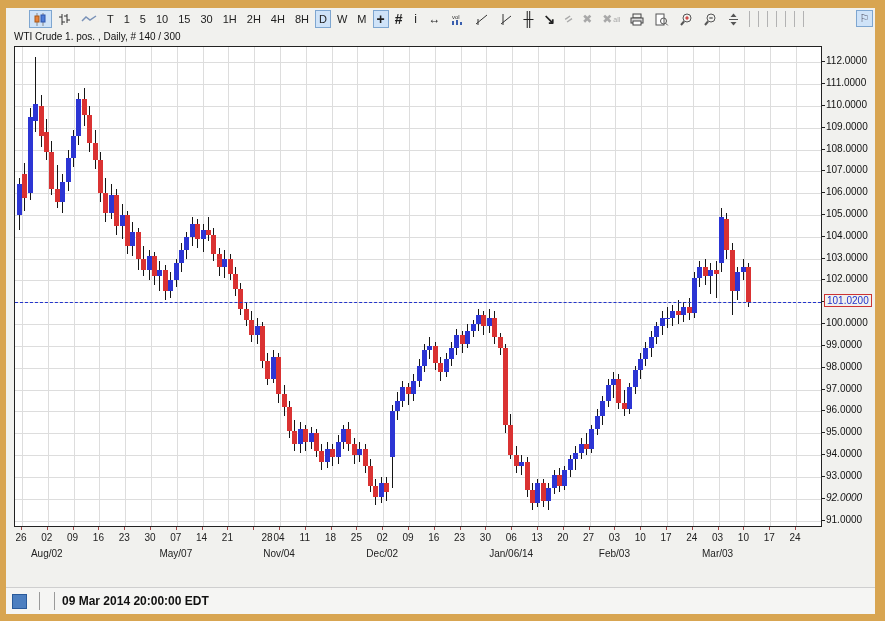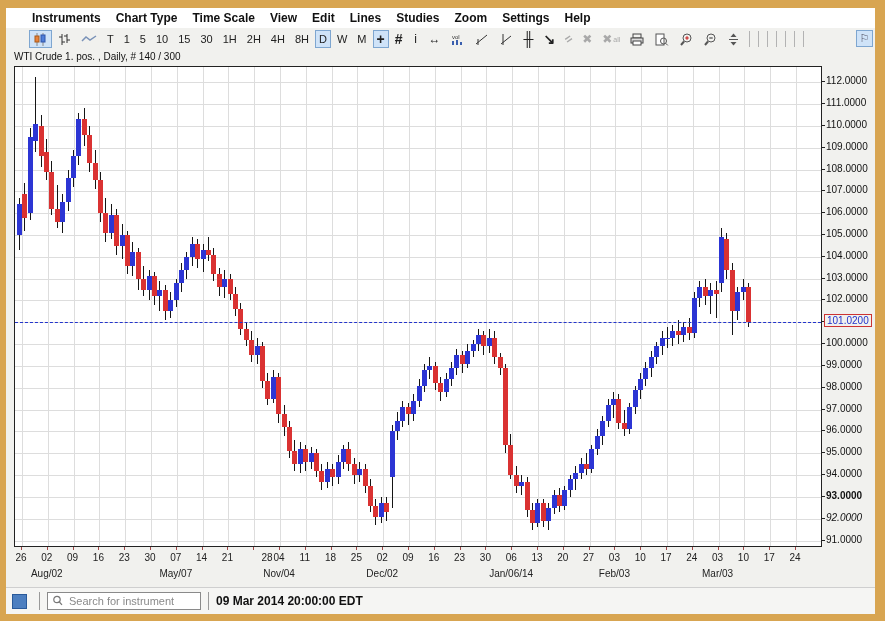--- a/index.html
+++ b/index.html
@@ -45,32 +45,20 @@
   .search-box input{border:none;outline:none;font-size:11px;width:118px;color:#333;background:transparent;font-family:"Liberation Sans",sans-serif;}
   .search-box input::placeholder{color:#8a8a8a;}
   .timestamp{font-weight:bold;font-size:12px;color:#111;}
 </style>
 </head>
 <body>
 
 <div class="frame">
   <div class="inner">
 
-    <div class="menubar" id="menubar">
-        <span class="menu-item">Instruments</span>
-        <span class="menu-item">Chart Type</span>
-        <span class="menu-item">Time Scale</span>
-        <span class="menu-item">View</span>
-        <span class="menu-item">Edit</span>
-        <span class="menu-item">Lines</span>
-        <span class="menu-item">Studies</span>
-        <span class="menu-item">Zoom</span>
-        <span class="menu-item">Settings</span>
-        <span class="menu-item">Help</span>
-      </div>
 
     <div class="toolbar" id="toolbar">
       <div class="tbtn selected">
           <svg width="15" height="13" viewBox="0 0 15 13">
             <line x1="4" y1="0" x2="4" y2="13" stroke="#888"></line>
             <rect x="2" y="3" width="4" height="6" fill="#e8823a" stroke="#a85a1a"></rect>
             <line x1="10" y1="0" x2="10" y2="13" stroke="#888"></line>
             <rect x="8" y="2" width="4" height="7" fill="#4f7fd9" stroke="#2f55a9"></rect>
           </svg>
         </div>
@@ -529,21 +517,21 @@
           <div class="body" style="left: 726px; top: 220.405px; height: 4.36446px; background: rgb(44, 53, 212);"></div>
           <div class="wick" style="left: 733px; top: 216.041px; height: 43.6446px;"></div>
           <div class="body" style="left: 731px; top: 220.405px; height: 34.4793px; background: rgb(218, 50, 50);"></div>
           <div class="dashline" style="top: 254.885px; border-top-color: rgb(35, 52, 204);"></div>
         </div>
     <div class="price-tick" style="left: 815px; top: 476.544px;"></div>
         <div class="price-label" style="left: 820px; top: 470.544px;">91.0000</div>
         <div class="price-tick" style="left: 815px; top: 454.722px;"></div>
         <div class="price-label" style="left: 820px; top: 448.722px; font-style: italic;">92.0000</div>
         <div class="price-tick" style="left: 815px; top: 432.9px;"></div>
-        <div class="price-label" style="left: 820px; top: 426.9px; font-weight: bold;">93.0000</div>
+        <div class="price-label" style="left: 820px; top: 426.9px;">93.0000</div>
         <div class="price-tick" style="left: 815px; top: 411.077px;"></div>
         <div class="price-label" style="left: 820px; top: 405.077px;">94.0000</div>
         <div class="price-tick" style="left: 815px; top: 389.255px;"></div>
         <div class="price-label" style="left: 820px; top: 383.255px;">95.0000</div>
         <div class="price-tick" style="left: 815px; top: 367.433px;"></div>
         <div class="price-label" style="left: 820px; top: 361.433px;">96.0000</div>
         <div class="price-tick" style="left: 815px; top: 345.61px;"></div>
         <div class="price-label" style="left: 820px; top: 339.61px;">97.0000</div>
         <div class="price-tick" style="left: 815px; top: 323.788px;"></div>
         <div class="price-label" style="left: 820px; top: 317.788px;">98.0000</div>
@@ -642,25 +630,18 @@
         <div class="month-label" style="left: 376.2px; top: 505px;">Dec/02</div>
         <div class="month-label" style="left: 505.2px; top: 505px;">Jan/06/14</div>
         <div class="month-label" style="left: 608.4px; top: 505px;">Feb/03</div>
         <div class="month-label" style="left: 711.6px; top: 505px;">Mar/03</div>
         <div class="last-price" style="left: 818px; top: 250.885px; color: rgb(34, 51, 204); border-color: rgb(204, 51, 51);">101.0200</div>
       </div>
 
     <div class="statusbar">
       <div class="link-square"></div>
       <div class="sb-sep"></div>
-      <div class="search-box">
-        <svg width="12" height="12" viewBox="0 0 12 12">
-            <circle cx="5" cy="4.5" r="3.2" fill="none" stroke="#777" stroke-width="1.2"></circle>
-            <line x1="7.4" y1="7" x2="10" y2="9.8" stroke="#777" stroke-width="1.2"></line>
-          </svg>
-        <input type="text" placeholder="Search for instrument" style="">
-      </div>
       <div class="sb-sep"></div>
       <div class="timestamp">09 Mar 2014 20:00:00 EDT</div>
     </div>
 
   </div>
 </div>
 
 </body></html>

